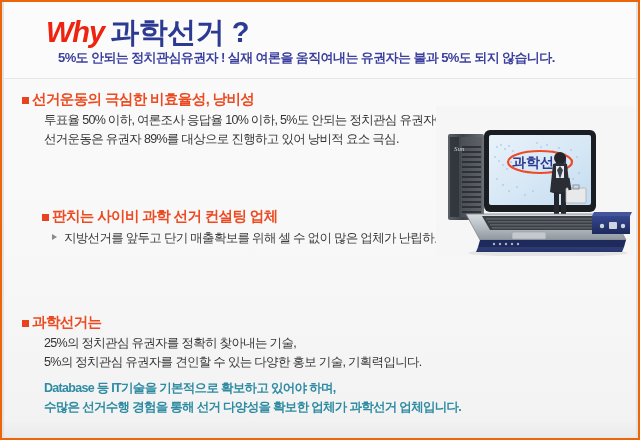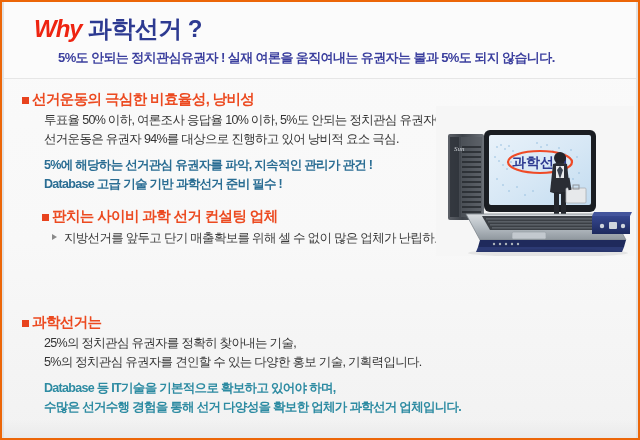--- a/index.html
+++ b/index.html
@@ -33,23 +33,23 @@
   .header {
     position: absolute;
     left: 0; top: 0;
     width: 632px;
     height: 76px;
     background: #fbfbfb;
     border-bottom: 1px solid #e6e6e6;
   }
   .title {
     position: absolute;
-    left: 30px;
+    left: 42px;
     top: 11px;
-    font-size: 24px;
+    font-size: 29px;
     font-weight: bold;
     letter-spacing: -0.5px;
     white-space: nowrap;
   }
   .title .why {
     color: #ee2411;
     font-style: italic;
     font-weight: bold;
     letter-spacing: -1px;
   }
@@ -170,25 +170,21 @@
       </div>
       <div class="subtitle">5%도 안되는 정치관심유권자 !  실재 여론을 움직여내는 유권자는 불과 5%도 되지 않습니다.</div>
     </div>
 
     <div class="section sec1">
       <div class="head-row">
         <span class="sq-bullet"></span>
         <span class="head-text">선거운동의 극심한 비효율성, 낭비성</span>
       </div>
       <div class="body-line dark">투표율 50% 이하, 여론조사 응답율 10% 이하, 5%도 안되는 정치관심 유권자에 불과하나</div>
-      <div class="body-line dark">선거운동은 유권자 94%를 대상으로 진행하고 있어 낭비적 요소 극심.</div>
-      <div class="blue-block">
-        <div class="blue-line blue-dark">5%에 해당하는 선거관심 유권자를 파악, 지속적인 관리가 관건 !</div>
-        <div class="blue-line blue-dark">Database 고급 기술 기반 과학선거 준비 필수 !</div>
-      </div>
+      <div class="body-line dark">선거운동은 유권자 89%를 대상으로 진행하고 있어 낭비적 요소 극심.</div>
     </div>
 
     <div class="section sec2">
       <div class="head-row">
         <span class="sq-bullet"></span>
         <span class="head-text">판치는 사이비 과학 선거 컨설팅 업체</span>
       </div>
       <div class="arrow-line">
         <span class="tri"></span>
         <span>지방선거를 앞두고 단기 매출확보를 위해 셀 수 없이 많은 업체가 난립하고 있습니다.</span>

